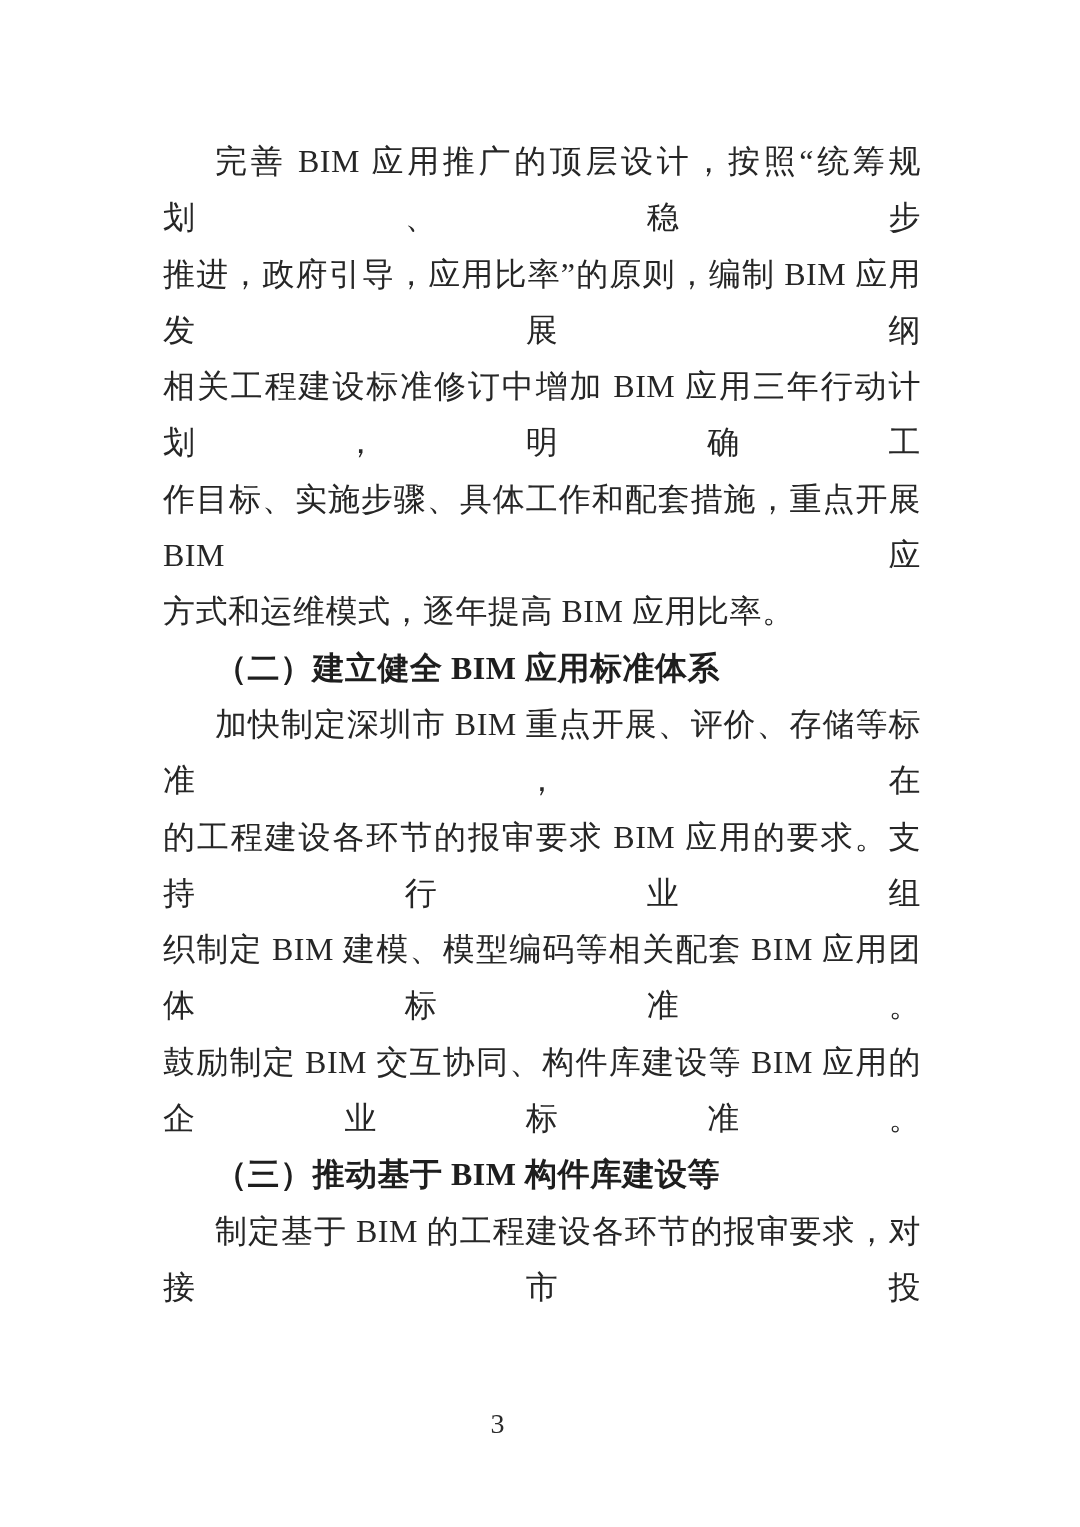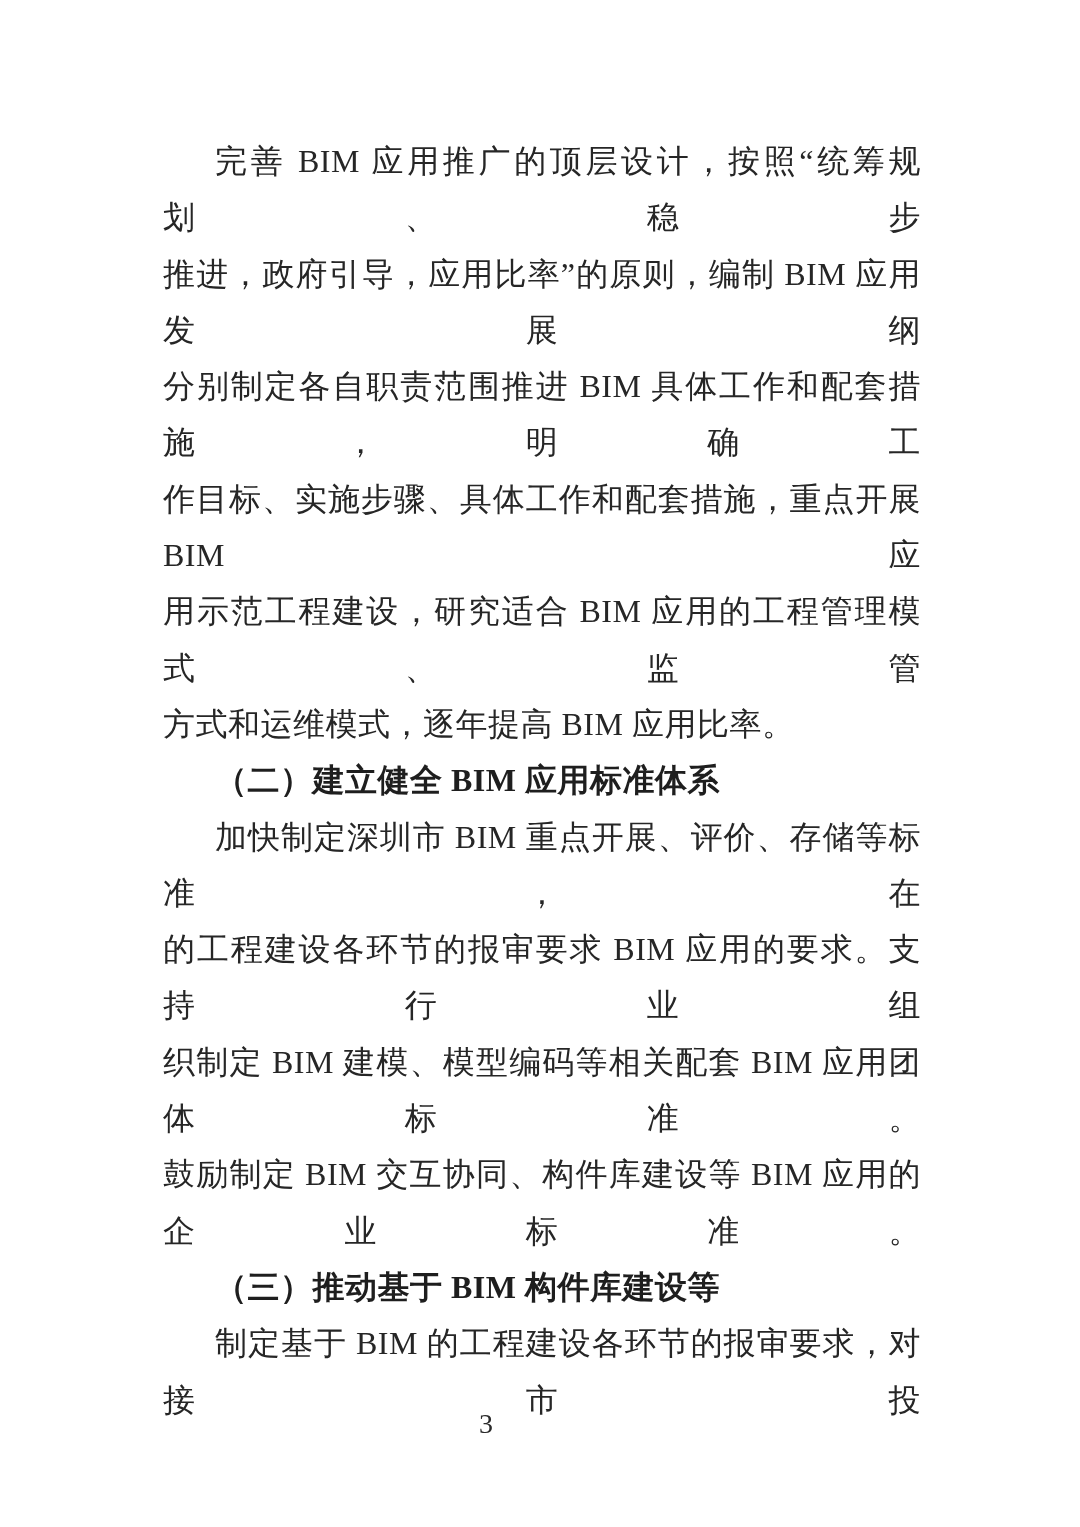--- a/index.html
+++ b/index.html
@@ -8,20 +8,21 @@
     background: #ffffff;
   }
   .page {
     position: relative;
     width: 972px;
     height: 1527px;
     background: #ffffff;
     overflow: hidden;
     font-family: "Liberation Serif", "DejaVu Serif", serif;
     color: #262626;
+    padding-left: 23px;
   }
   .content {
     position: absolute;
     left: 163px;
     top: 133px;
     width: 758px;
     font-size: 32px;
     line-height: 56.3px;
     letter-spacing: 0.5px;
   }
@@ -53,23 +54,22 @@
     color: #2a2a2a;
   }
 </style>
 </head>
 <body>
 
 <div class="page">
   <div class="content" id="doc-body">
       <div class="text-line indent justify">完善 BIM 应用推广的顶层设计，按照“统筹规划、稳步</div>
       <div class="text-line justify">推进，政府引导，应用比率”的原则，编制 BIM 应用发展纲</div>
-      <div class="text-line justify">分别制定各自职责范围推进 BIM 具体工作和配套措施，明确工</div>
+      <div class="text-line justify">相关工程建设标准修订中增加 BIM 应用三年行动计划，明确工</div>
       <div class="text-line justify">作目标、实施步骤、具体工作和配套措施，重点开展 BIM 应</div>
-      <div class="text-line justify">用示范工程建设，研究适合 BIM 应用的工程管理模式、监管</div>
       <div class="text-line">方式和运维模式，逐年提高 BIM 应用比率。</div>
       <div class="text-line heading indent">（二）建立健全 BIM 应用标准体系</div>
       <div class="text-line indent justify">加快制定深圳市 BIM 重点开展、评价、存储等标准，在</div>
       <div class="text-line justify">的工程建设各环节的报审要求 BIM 应用的要求。支持行业组</div>
       <div class="text-line justify">织制定 BIM 建模、模型编码等相关配套 BIM 应用团体标准。</div>
       <div class="text-line justify">鼓励制定 BIM 交互协同、构件库建设等 BIM 应用的企业标准。</div>
       <div class="text-line heading indent">（三）推动基于 BIM 构件库建设等</div>
       <div class="text-line indent justify">制定基于 BIM 的工程建设各环节的报审要求，对接市投</div>
     </div>
   <div class="footer-pagenum">3</div>

